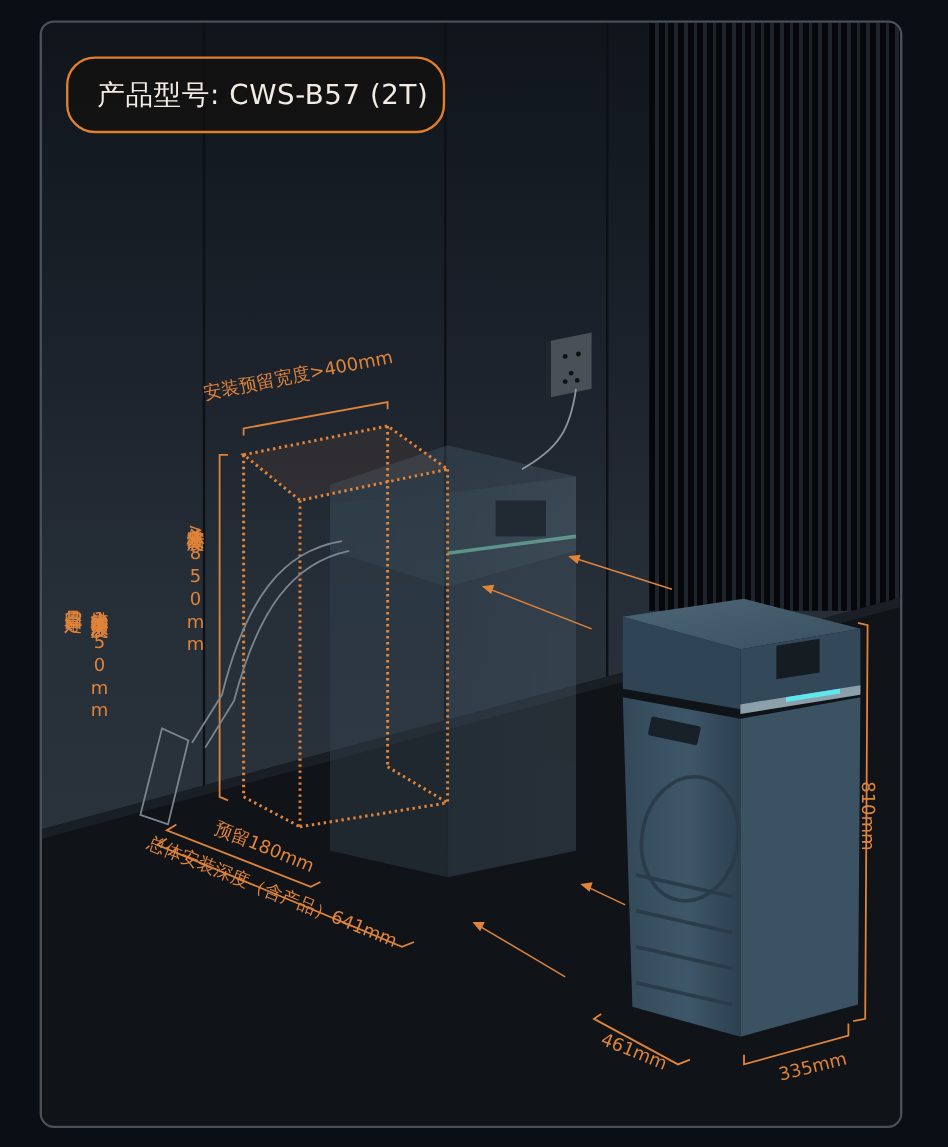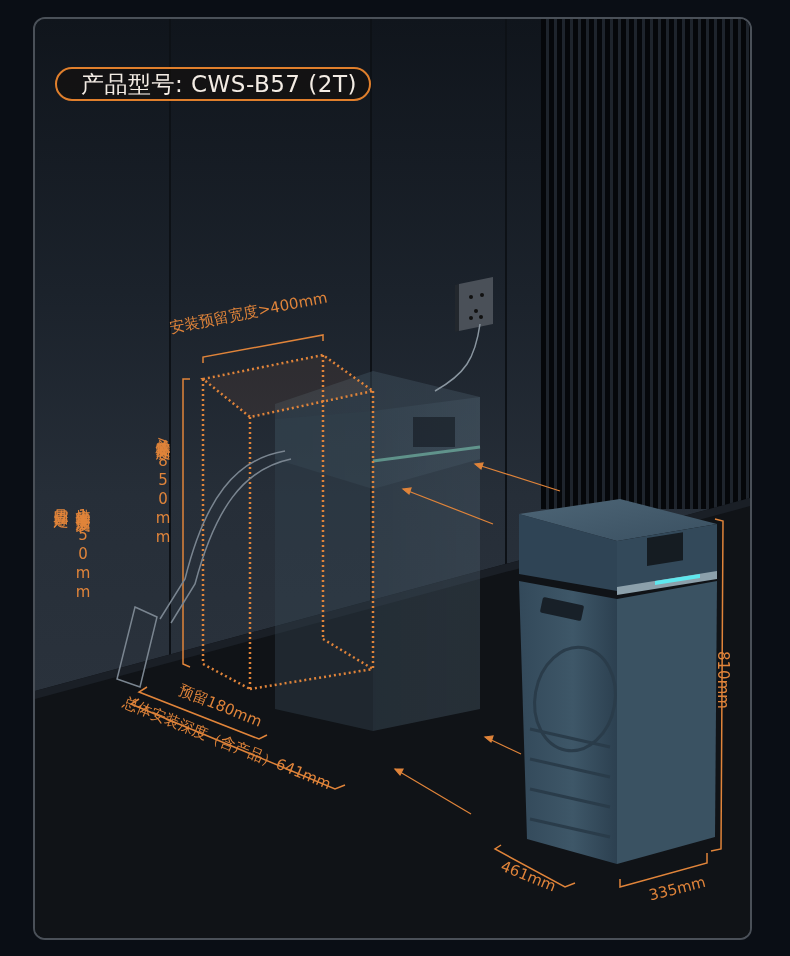--- a/index.html
+++ b/index.html
@@ -11,21 +11,21 @@
     background:linear-gradient(180deg,#161b22 0%,#1c232c 35%,#222a33 60%,#121519 75%,#0f1114 100%);
   }
   .wall { position:absolute; left:0; top:0; width:719px; height:680px;
     background:linear-gradient(180deg,#10151c 0%,#1b222b 40%,#262e38 70%,#2a323c 100%); }
   .wall-panel { position:absolute; top:0; bottom:0; width:2px; background:#0d1116; }
   .slats { position:absolute; left:506px; top:0; width:213px; height:490px;
     background:repeating-linear-gradient(90deg,#05070a 0px,#05070a 5px,#1e242c 5px,#1e242c 8px);
   }
   .floor { position:absolute; left:0; top:0; width:719px; height:923px; }
   .model-pill {
-    position:absolute; left:20px; top:48px; width:316px; height:34px;
+    position:absolute; left:20px; top:28px; width:316px; height:64px;
     border:2px solid #e07f2c; border-radius:24px; background:rgba(20,14,10,0.55);
     display:flex; align-items:center; padding-left:24px;
     color:#f3ece4; font-size:23px; letter-spacing:0.5px;
   }
   .dim { position:absolute; color:#e0843a; font-size:15px; white-space:nowrap; }
   .vtext { writing-mode:vertical-rl; text-orientation:upright; letter-spacing:1px; }
   svg.overlay { position:absolute; left:0; top:0; }
 </style>
 </head>
 <body>

